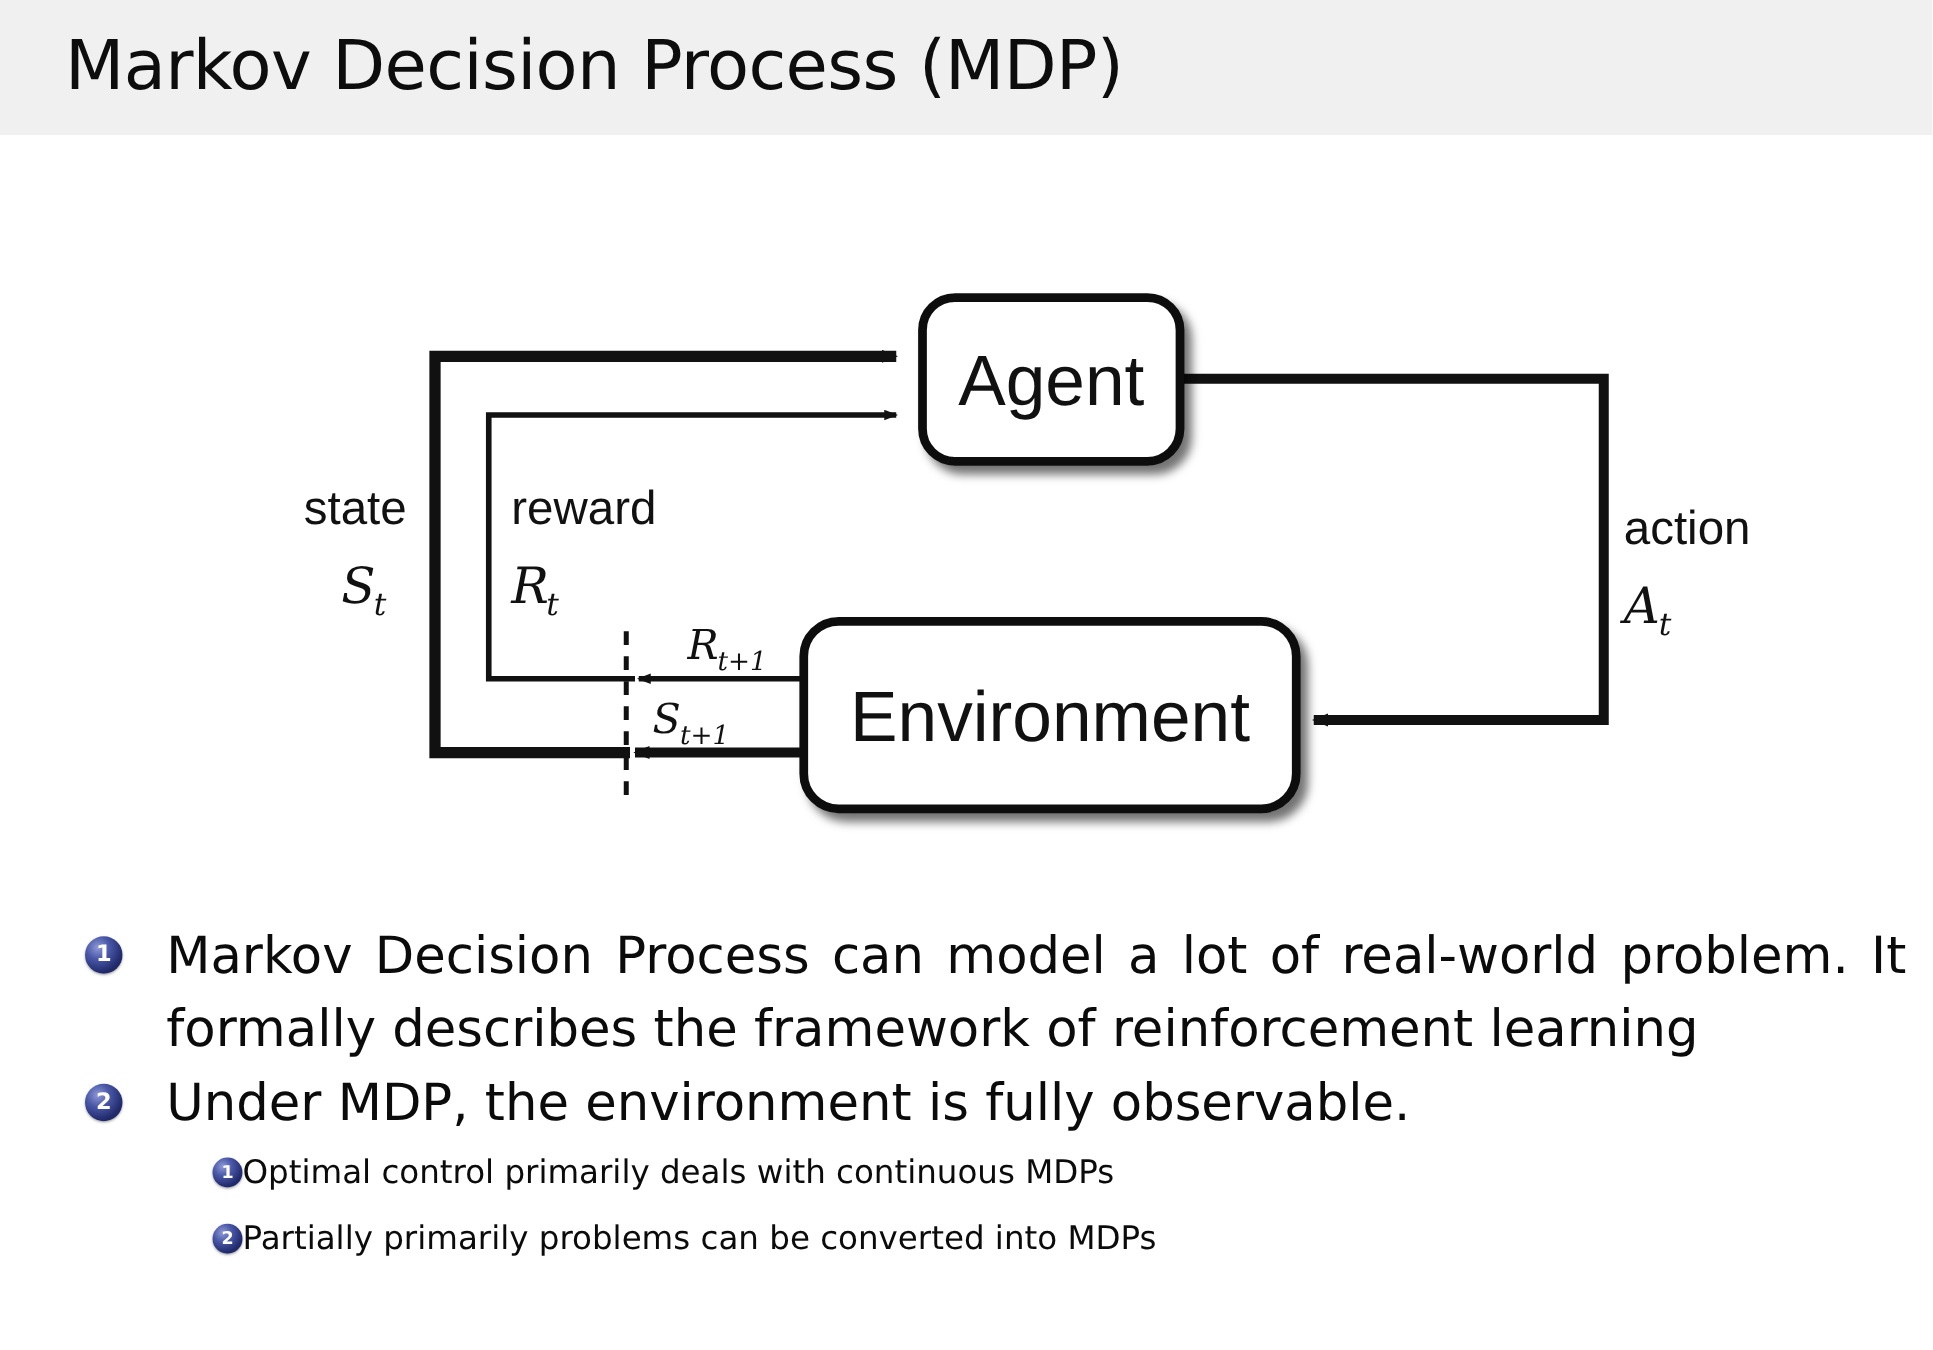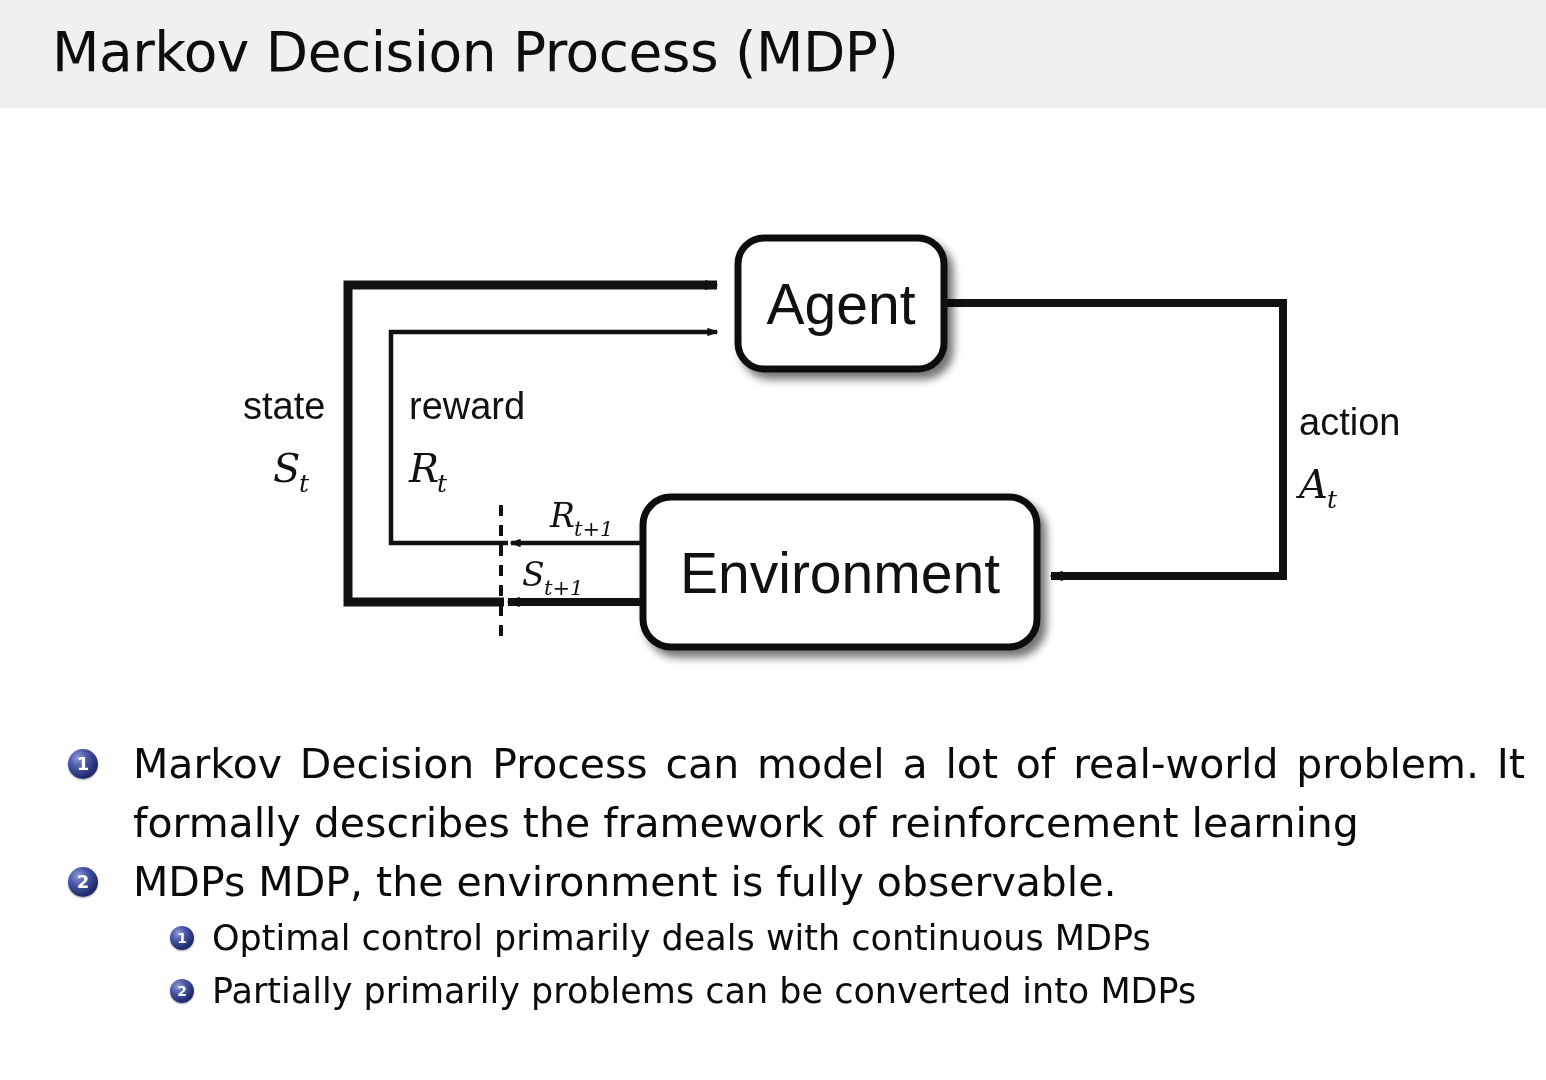--- a/index.html
+++ b/index.html
@@ -127,23 +127,22 @@
   }
   .text-1 {
     font-size: 41px;
     line-height: 59px;
     margin-left: 35px;
     width: 1392px;
     text-align: justify;
     text-justify: inter-word;
   }
   .text-2 {
-    font-size: 35px;
+    font-size: 26px;
     line-height: 53px;
-    margin-left: 18px;
     width: 1290px;
   }
   .nojustify { text-align: left; }
 </style>
 </head>
 <body>
 
 <div class="header-bar"></div>
 <div class="slide-title">Markov Decision Process (MDP)</div>
 
@@ -227,21 +226,21 @@
 
 <div class="body-list">
 
   <div class="bullet-row lvl1">
     <div class="marker marker-1">1</div>
     <div class="bullet-text text-1">Markov Decision Process can model a lot of real-world problem. It formally describes the framework of reinforcement learning</div>
   </div>
 
   <div class="bullet-row lvl1">
     <div class="marker marker-1">2</div>
-    <div class="bullet-text text-1 nojustify">MDPs MDP, the environment is fully observable.</div>
+    <div class="bullet-text text-1 nojustify">Under MDP, the environment is fully observable.</div>
   </div>
 
   <div class="bullet-row lvl2">
     <div class="marker marker-2">1</div>
     <div class="bullet-text text-2">Optimal control primarily deals with continuous MDPs</div>
   </div>
 
   <div class="bullet-row lvl2">
     <div class="marker marker-2">2</div>
     <div class="bullet-text text-2">Partially primarily problems can be converted into MDPs</div>

